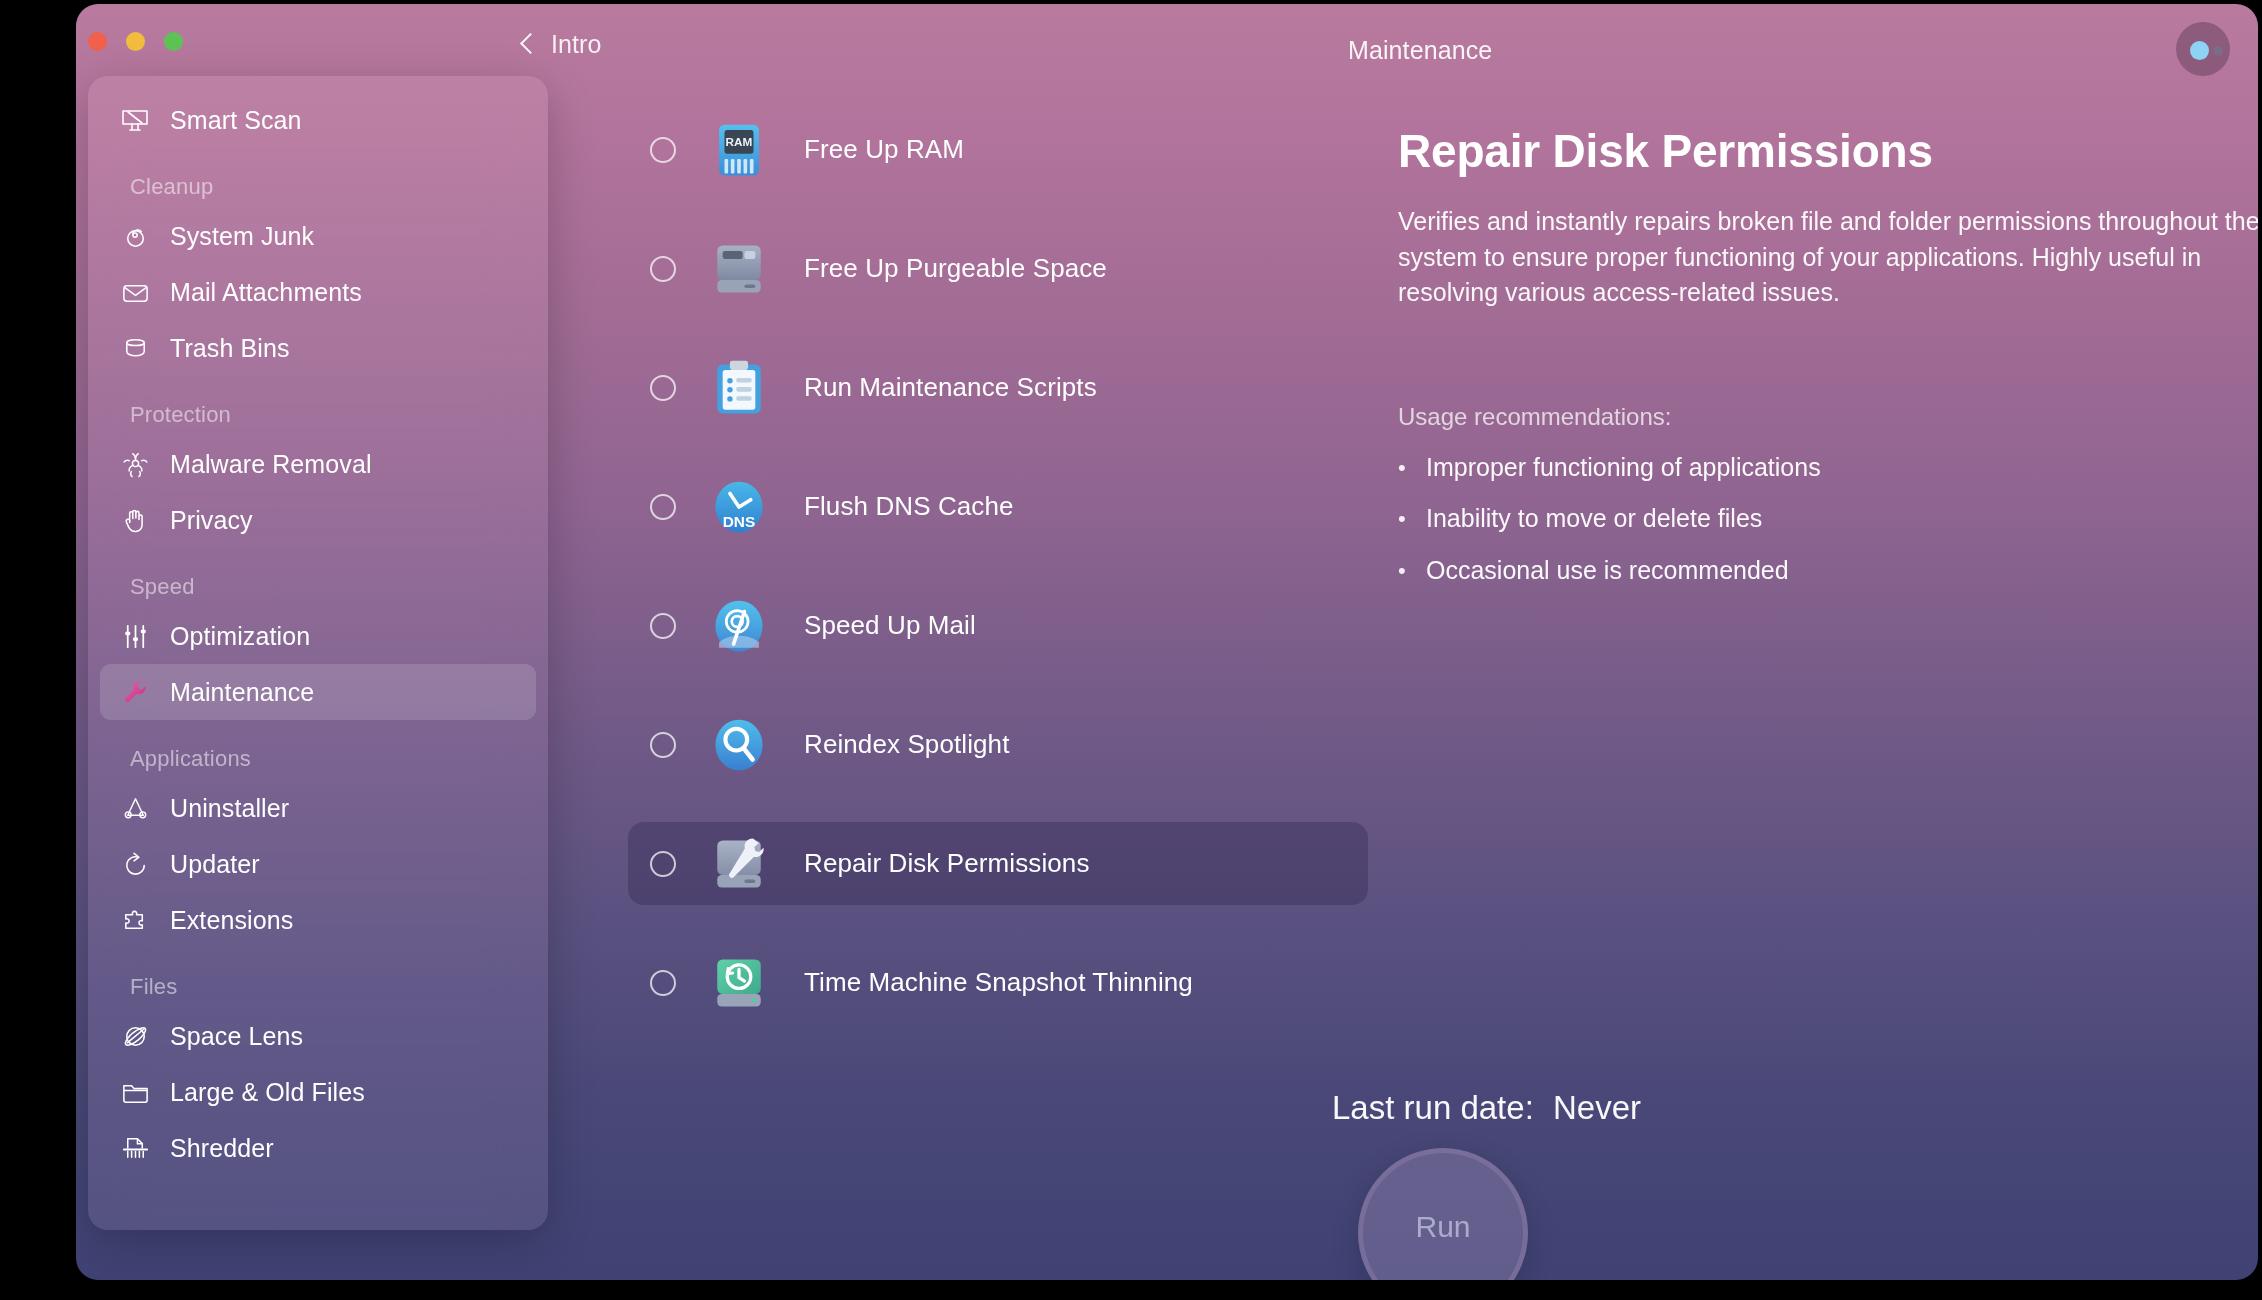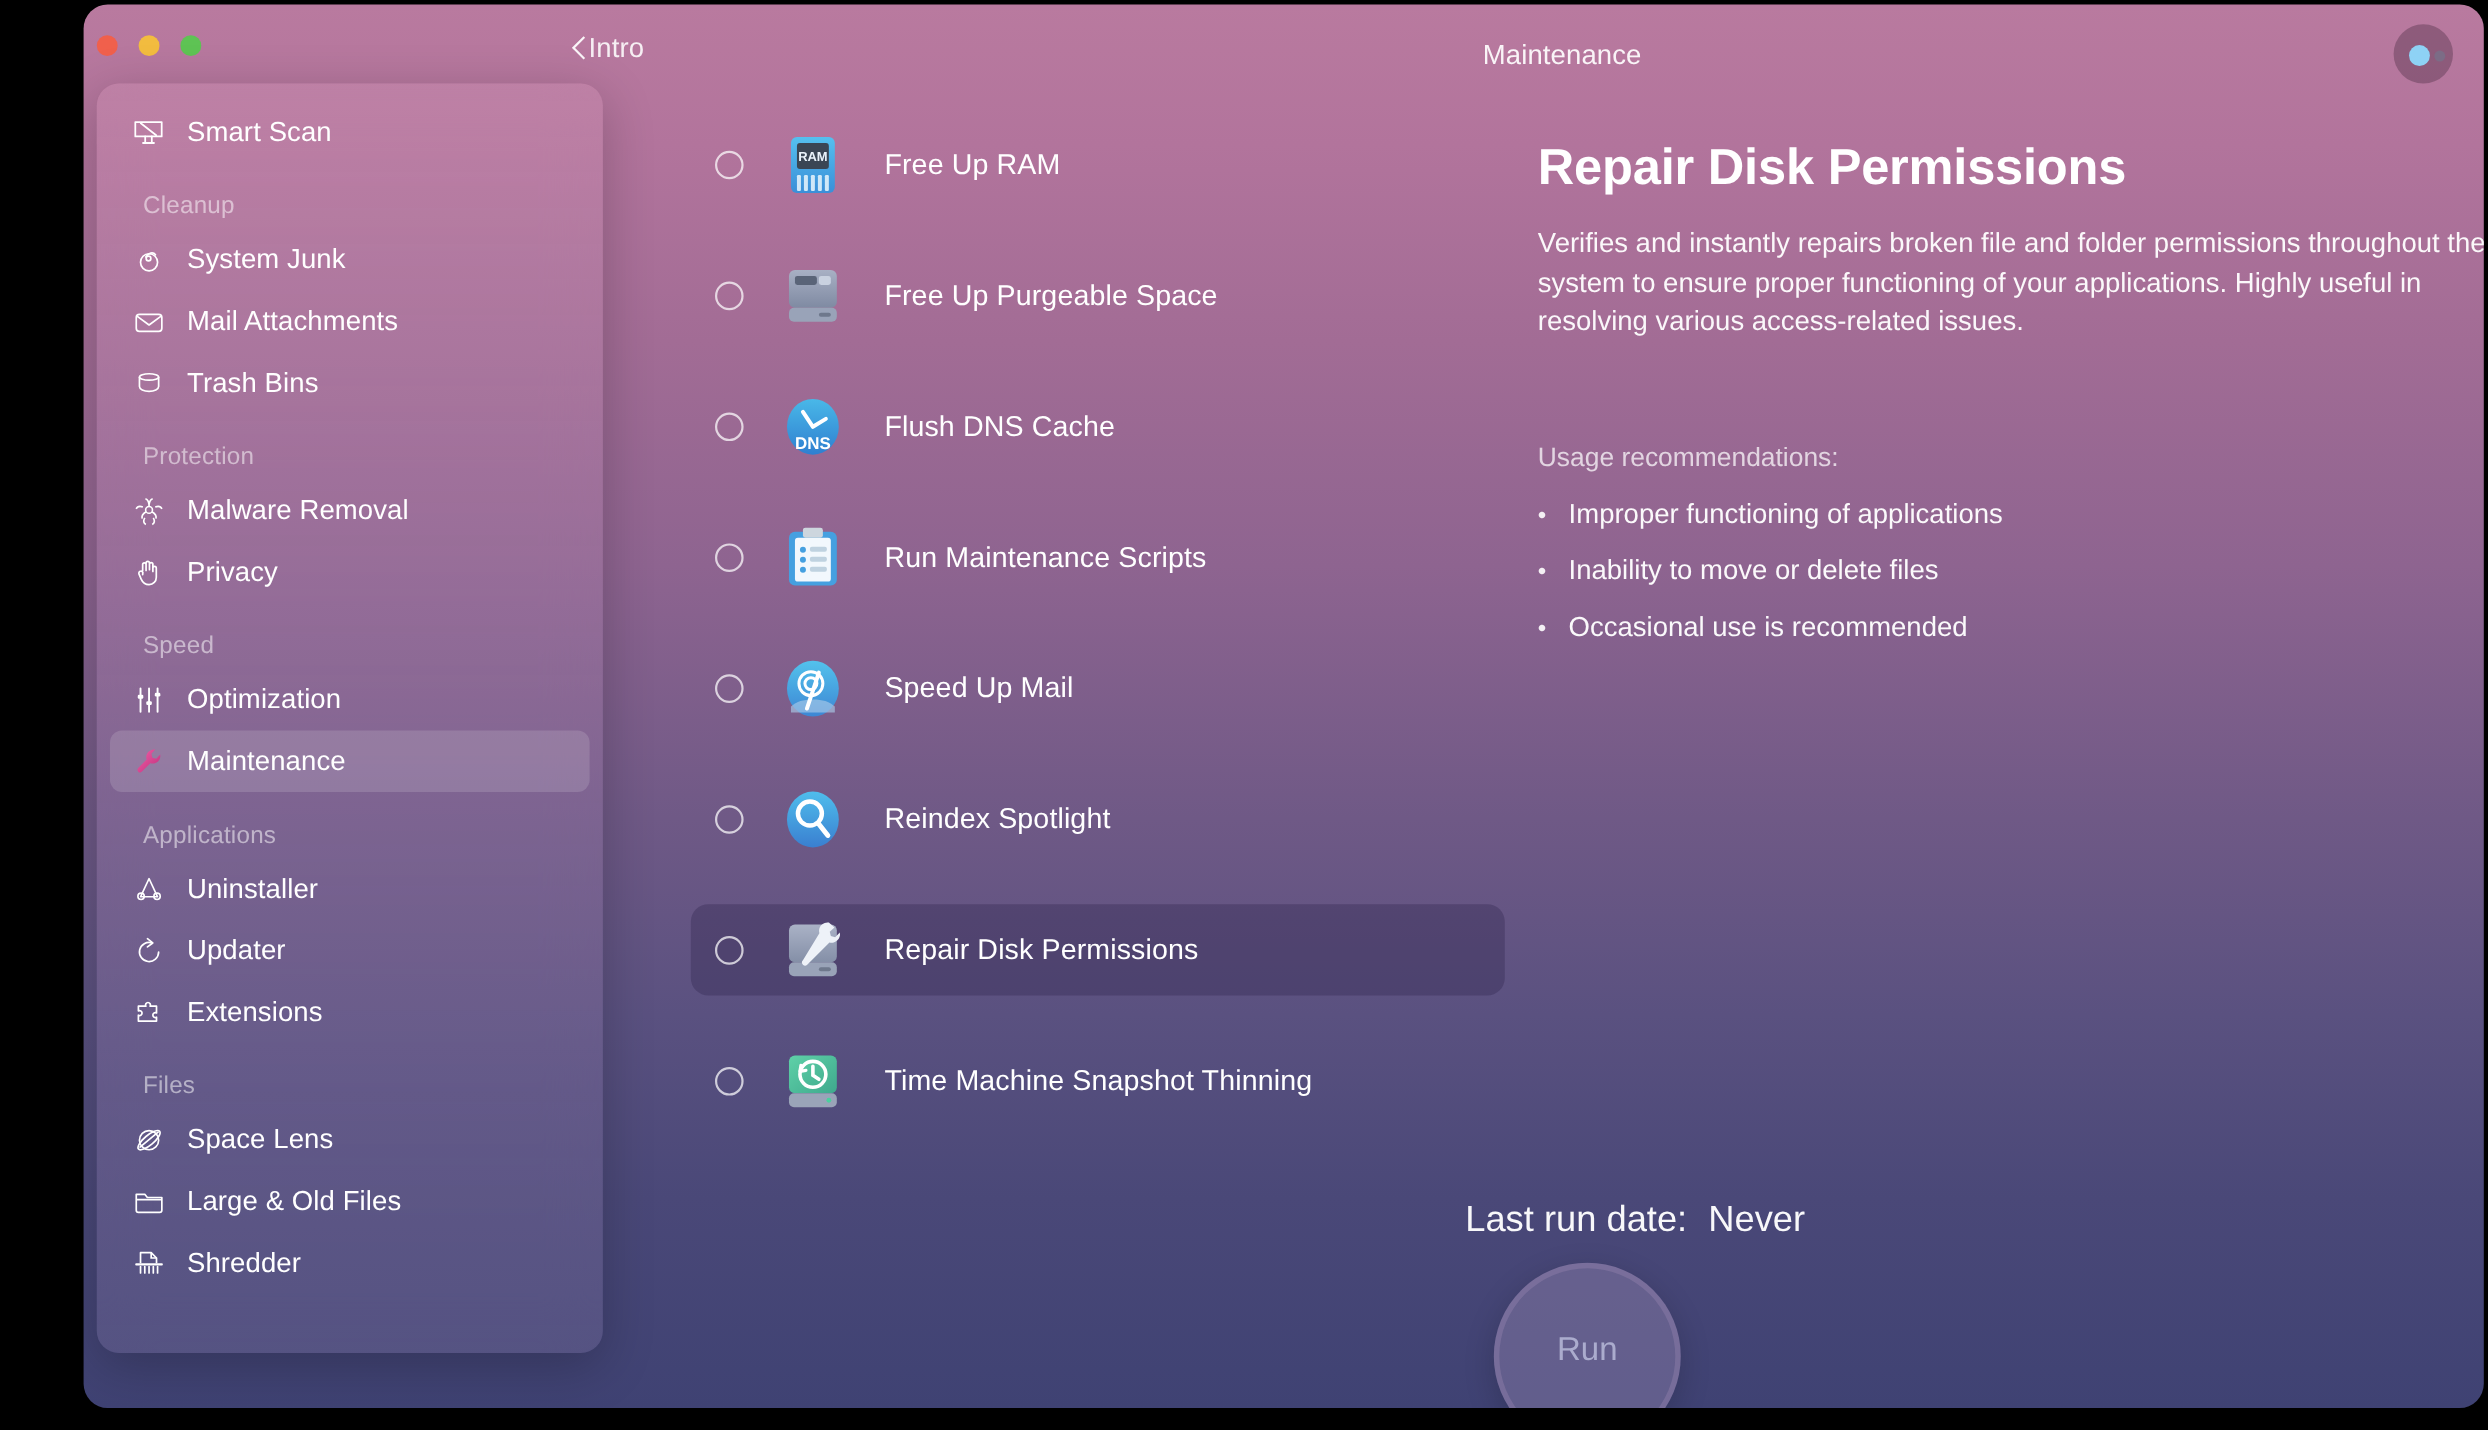--- a/index.html
+++ b/index.html
@@ -34,21 +34,21 @@
     position:absolute; left:0; top:0; width:100%; height:76px;
   }
   .traffic { position:absolute; left:12px; top:28px; display:flex; gap:19px; }
   .dot { width:19px; height:19px; border-radius:50%; display:block; }
   .dot.red    { background:#f0604c; }
   .dot.yellow { background:#f2bc3f; }
   .dot.green  { background:#5ec354; }
 
   .back-btn {
     position:absolute; left:443px; top:26px;
-    display:flex; align-items:center; gap:0;
+    display:flex; align-items:center; gap:16px;
     cursor:pointer;
   }
   .chev {
     width:16px; height:26px;
     position:relative;
   }
   .chev::before{
     content:""; position:absolute; left:4px; top:4px;
     width:13px; height:13px;
     border-left:2.6px solid rgba(255,255,255,.93);
@@ -465,54 +465,54 @@
           <rect x="38" y="49" width="12" height="4" rx="2" fill="#6e788c"></rect>
         </svg>
       </span>
       <span class="task-label">Free Up Purgeable Space</span>
     </div>
 
     <div class="task-row">
       <span class="radio"></span>
       <span class="task-icon">
         <svg viewBox="0 0 64 64">
-          <defs>
-              <linearGradient id="dnsg" x1="0" y1="0" x2="0" y2="1">
-            <stop offset="0%" stop-color="#49b8e8"></stop>
-                <stop offset="100%" stop-color="#2f7fd0"></stop>
-          </linearGradient>
-            </defs>
-          <ellipse cx="32" cy="32" rx="26" ry="28" fill="url(#dnsg)"></ellipse>
-          <path d="M32 32L22 17M32 32l13-8" stroke="#fff" stroke-width="4" stroke-linecap="round" fill="none"></path>
-          <text x="32" y="54" font-size="17" font-weight="bold" fill="#fff" text-anchor="middle" font-family="Liberation Sans, sans-serif">DNS</text>
-        </svg>
-      </span>
-      <span class="task-label">Flush DNS Cache</span>
-    </div>
-
-    <div class="task-row">
-      <span class="radio"></span>
-      <span class="task-icon">
-        <svg viewBox="0 0 64 64">
           <rect x="8" y="6" width="48" height="54" rx="6" fill="#45a0e0"></rect>
           <rect x="14" y="12" width="36" height="44" rx="3" fill="#f2f8fd"></rect>
           <rect x="22" y="2" width="20" height="10" rx="2.5" fill="#cdd6de"></rect>
           <g fill="#45a0e0">
             <circle cx="22" cy="24" r="3"></circle>
               <circle cx="22" cy="34" r="3"></circle>
               <circle cx="22" cy="44" r="3"></circle>
           </g>
           <g fill="#bfd2e0">
             <rect x="29" y="21" width="17" height="5" rx="2"></rect>
             <rect x="29" y="31" width="17" height="5" rx="2"></rect>
             <rect x="29" y="41" width="17" height="5" rx="2"></rect>
           </g>
         </svg>
       </span>
       <span class="task-label">Run Maintenance Scripts</span>
+    </div>
+
+    <div class="task-row">
+      <span class="radio"></span>
+      <span class="task-icon">
+        <svg viewBox="0 0 64 64">
+          <defs>
+              <linearGradient id="dnsg" x1="0" y1="0" x2="0" y2="1">
+            <stop offset="0%" stop-color="#49b8e8"></stop>
+                <stop offset="100%" stop-color="#2f7fd0"></stop>
+          </linearGradient>
+            </defs>
+          <ellipse cx="32" cy="32" rx="26" ry="28" fill="url(#dnsg)"></ellipse>
+          <path d="M32 32L22 17M32 32l13-8" stroke="#fff" stroke-width="4" stroke-linecap="round" fill="none"></path>
+          <text x="32" y="54" font-size="17" font-weight="bold" fill="#fff" text-anchor="middle" font-family="Liberation Sans, sans-serif">DNS</text>
+        </svg>
+      </span>
+      <span class="task-label">Flush DNS Cache</span>
     </div>
 
     <div class="task-row">
       <span class="radio"></span>
       <span class="task-icon">
         <svg viewBox="0 0 64 64">
           <defs>
               <linearGradient id="smg" x1="0" y1="0" x2="0" y2="1">
             <stop offset="0%" stop-color="#53c2ec"></stop>
                 <stop offset="100%" stop-color="#3d86d4"></stop>

